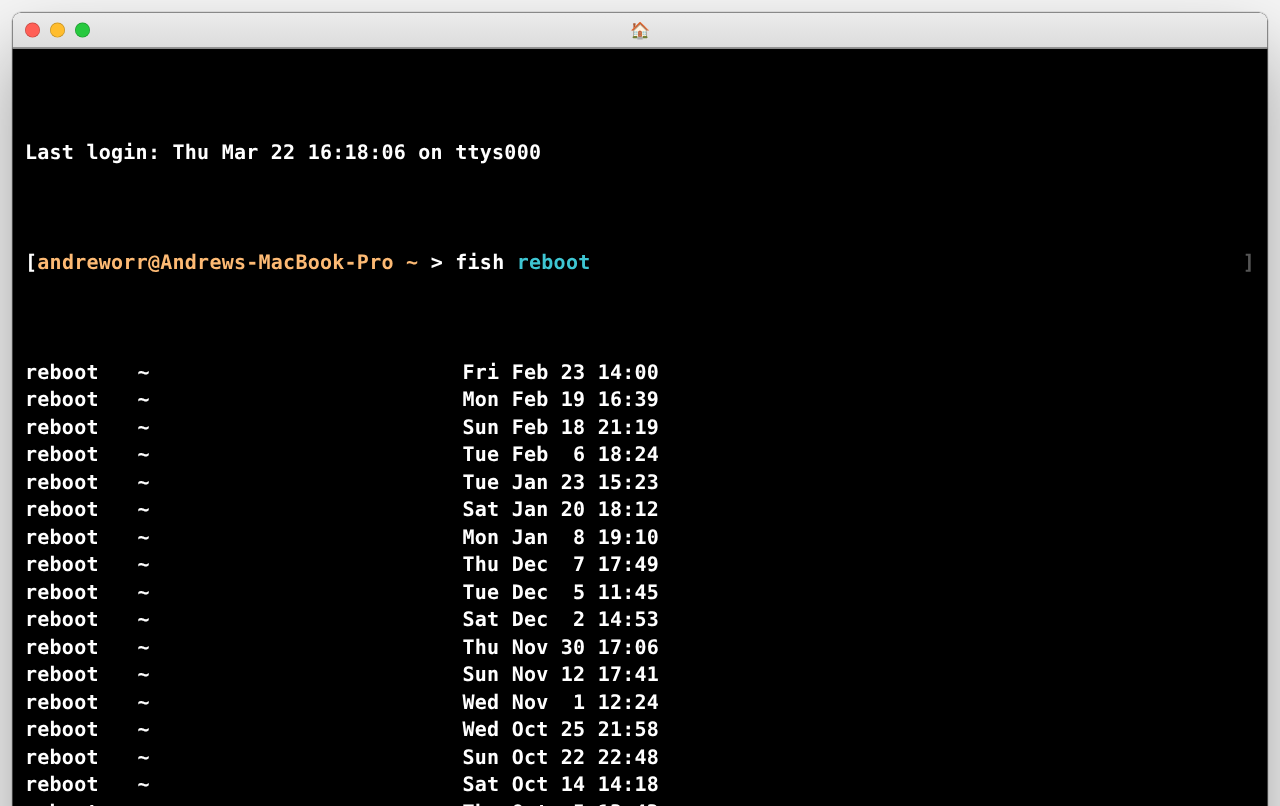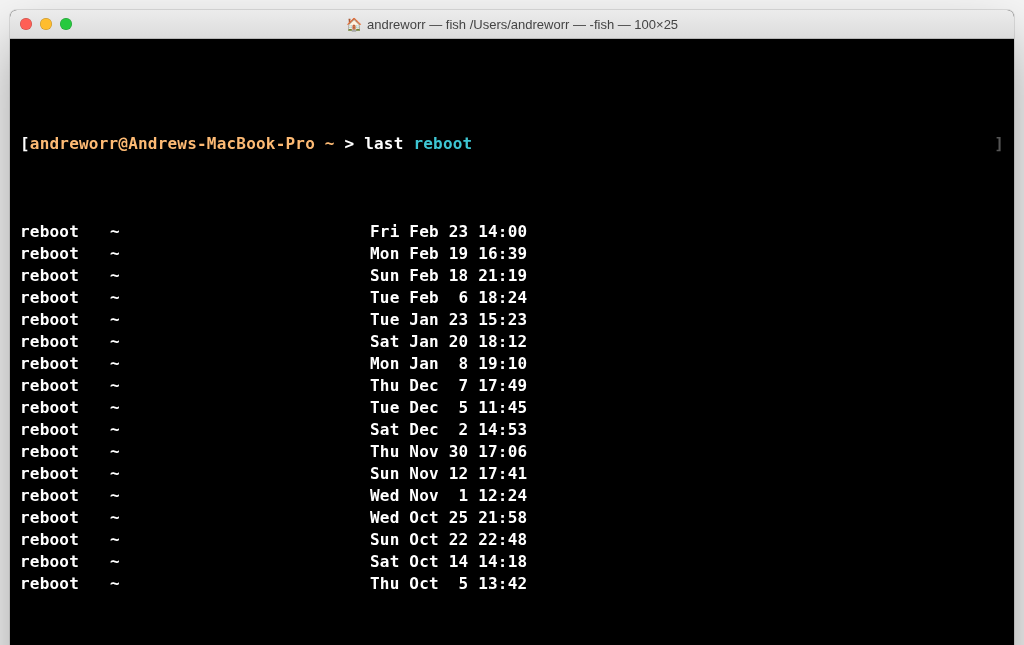--- a/index.html
+++ b/index.html
@@ -86,28 +86,28 @@
 <div class="window">
 
   <div class="titlebar">
     <div class="traffic-lights">
       <div class="traffic-light tl-close"></div>
       <div class="traffic-light tl-minimize"></div>
       <div class="traffic-light tl-zoom"></div>
     </div>
     <div class="title-wrap">
       <span class="home-icon">🏠</span>
-      <span>andreworr — fish  /Users/andreworr — -fish — 100×25</span>
     </div>
   </div>
 
   <div class="terminal">
 
+    <div class="row">Last login: Thu Mar 22 16:18:06 on ttys000</div>
 
-    <div class="row"><span class="bracket">[</span><span class="prompt-host">andreworr@Andrews-MacBook-Pro ~</span> <span class="prompt-arrow">&gt;</span> <span class="prompt-cmd">last</span> <span class="prompt-arg">reboot</span><span class="dim-right-bracket">]</span></div>
+    <div class="row"><span class="bracket">[</span><span class="prompt-host">andreworr@Andrews-MacBook-Pro ~</span> <span class="prompt-arrow">&gt;</span> <span class="prompt-cmd">fish</span> <span class="prompt-arg">reboot</span><span class="dim-right-bracket">]</span></div>
 
     <div id="rows-container"><div class="row"><span class="col-user">reboot</span><span class="col-tty">~</span><span class="col-time">Fri Feb 23 14:00</span></div><div class="row"><span class="col-user">reboot</span><span class="col-tty">~</span><span class="col-time">Mon Feb 19 16:39</span></div><div class="row"><span class="col-user">reboot</span><span class="col-tty">~</span><span class="col-time">Sun Feb 18 21:19</span></div><div class="row"><span class="col-user">reboot</span><span class="col-tty">~</span><span class="col-time">Tue Feb  6 18:24</span></div><div class="row"><span class="col-user">reboot</span><span class="col-tty">~</span><span class="col-time">Tue Jan 23 15:23</span></div><div class="row"><span class="col-user">reboot</span><span class="col-tty">~</span><span class="col-time">Sat Jan 20 18:12</span></div><div class="row"><span class="col-user">reboot</span><span class="col-tty">~</span><span class="col-time">Mon Jan  8 19:10</span></div><div class="row"><span class="col-user">reboot</span><span class="col-tty">~</span><span class="col-time">Thu Dec  7 17:49</span></div><div class="row"><span class="col-user">reboot</span><span class="col-tty">~</span><span class="col-time">Tue Dec  5 11:45</span></div><div class="row"><span class="col-user">reboot</span><span class="col-tty">~</span><span class="col-time">Sat Dec  2 14:53</span></div><div class="row"><span class="col-user">reboot</span><span class="col-tty">~</span><span class="col-time">Thu Nov 30 17:06</span></div><div class="row"><span class="col-user">reboot</span><span class="col-tty">~</span><span class="col-time">Sun Nov 12 17:41</span></div><div class="row"><span class="col-user">reboot</span><span class="col-tty">~</span><span class="col-time">Wed Nov  1 12:24</span></div><div class="row"><span class="col-user">reboot</span><span class="col-tty">~</span><span class="col-time">Wed Oct 25 21:58</span></div><div class="row"><span class="col-user">reboot</span><span class="col-tty">~</span><span class="col-time">Sun Oct 22 22:48</span></div><div class="row"><span class="col-user">reboot</span><span class="col-tty">~</span><span class="col-time">Sat Oct 14 14:18</span></div><div class="row"><span class="col-user">reboot</span><span class="col-tty">~</span><span class="col-time">Thu Oct  5 13:42</span></div></div>
 
     
 
     
 
     
 
   </div>

